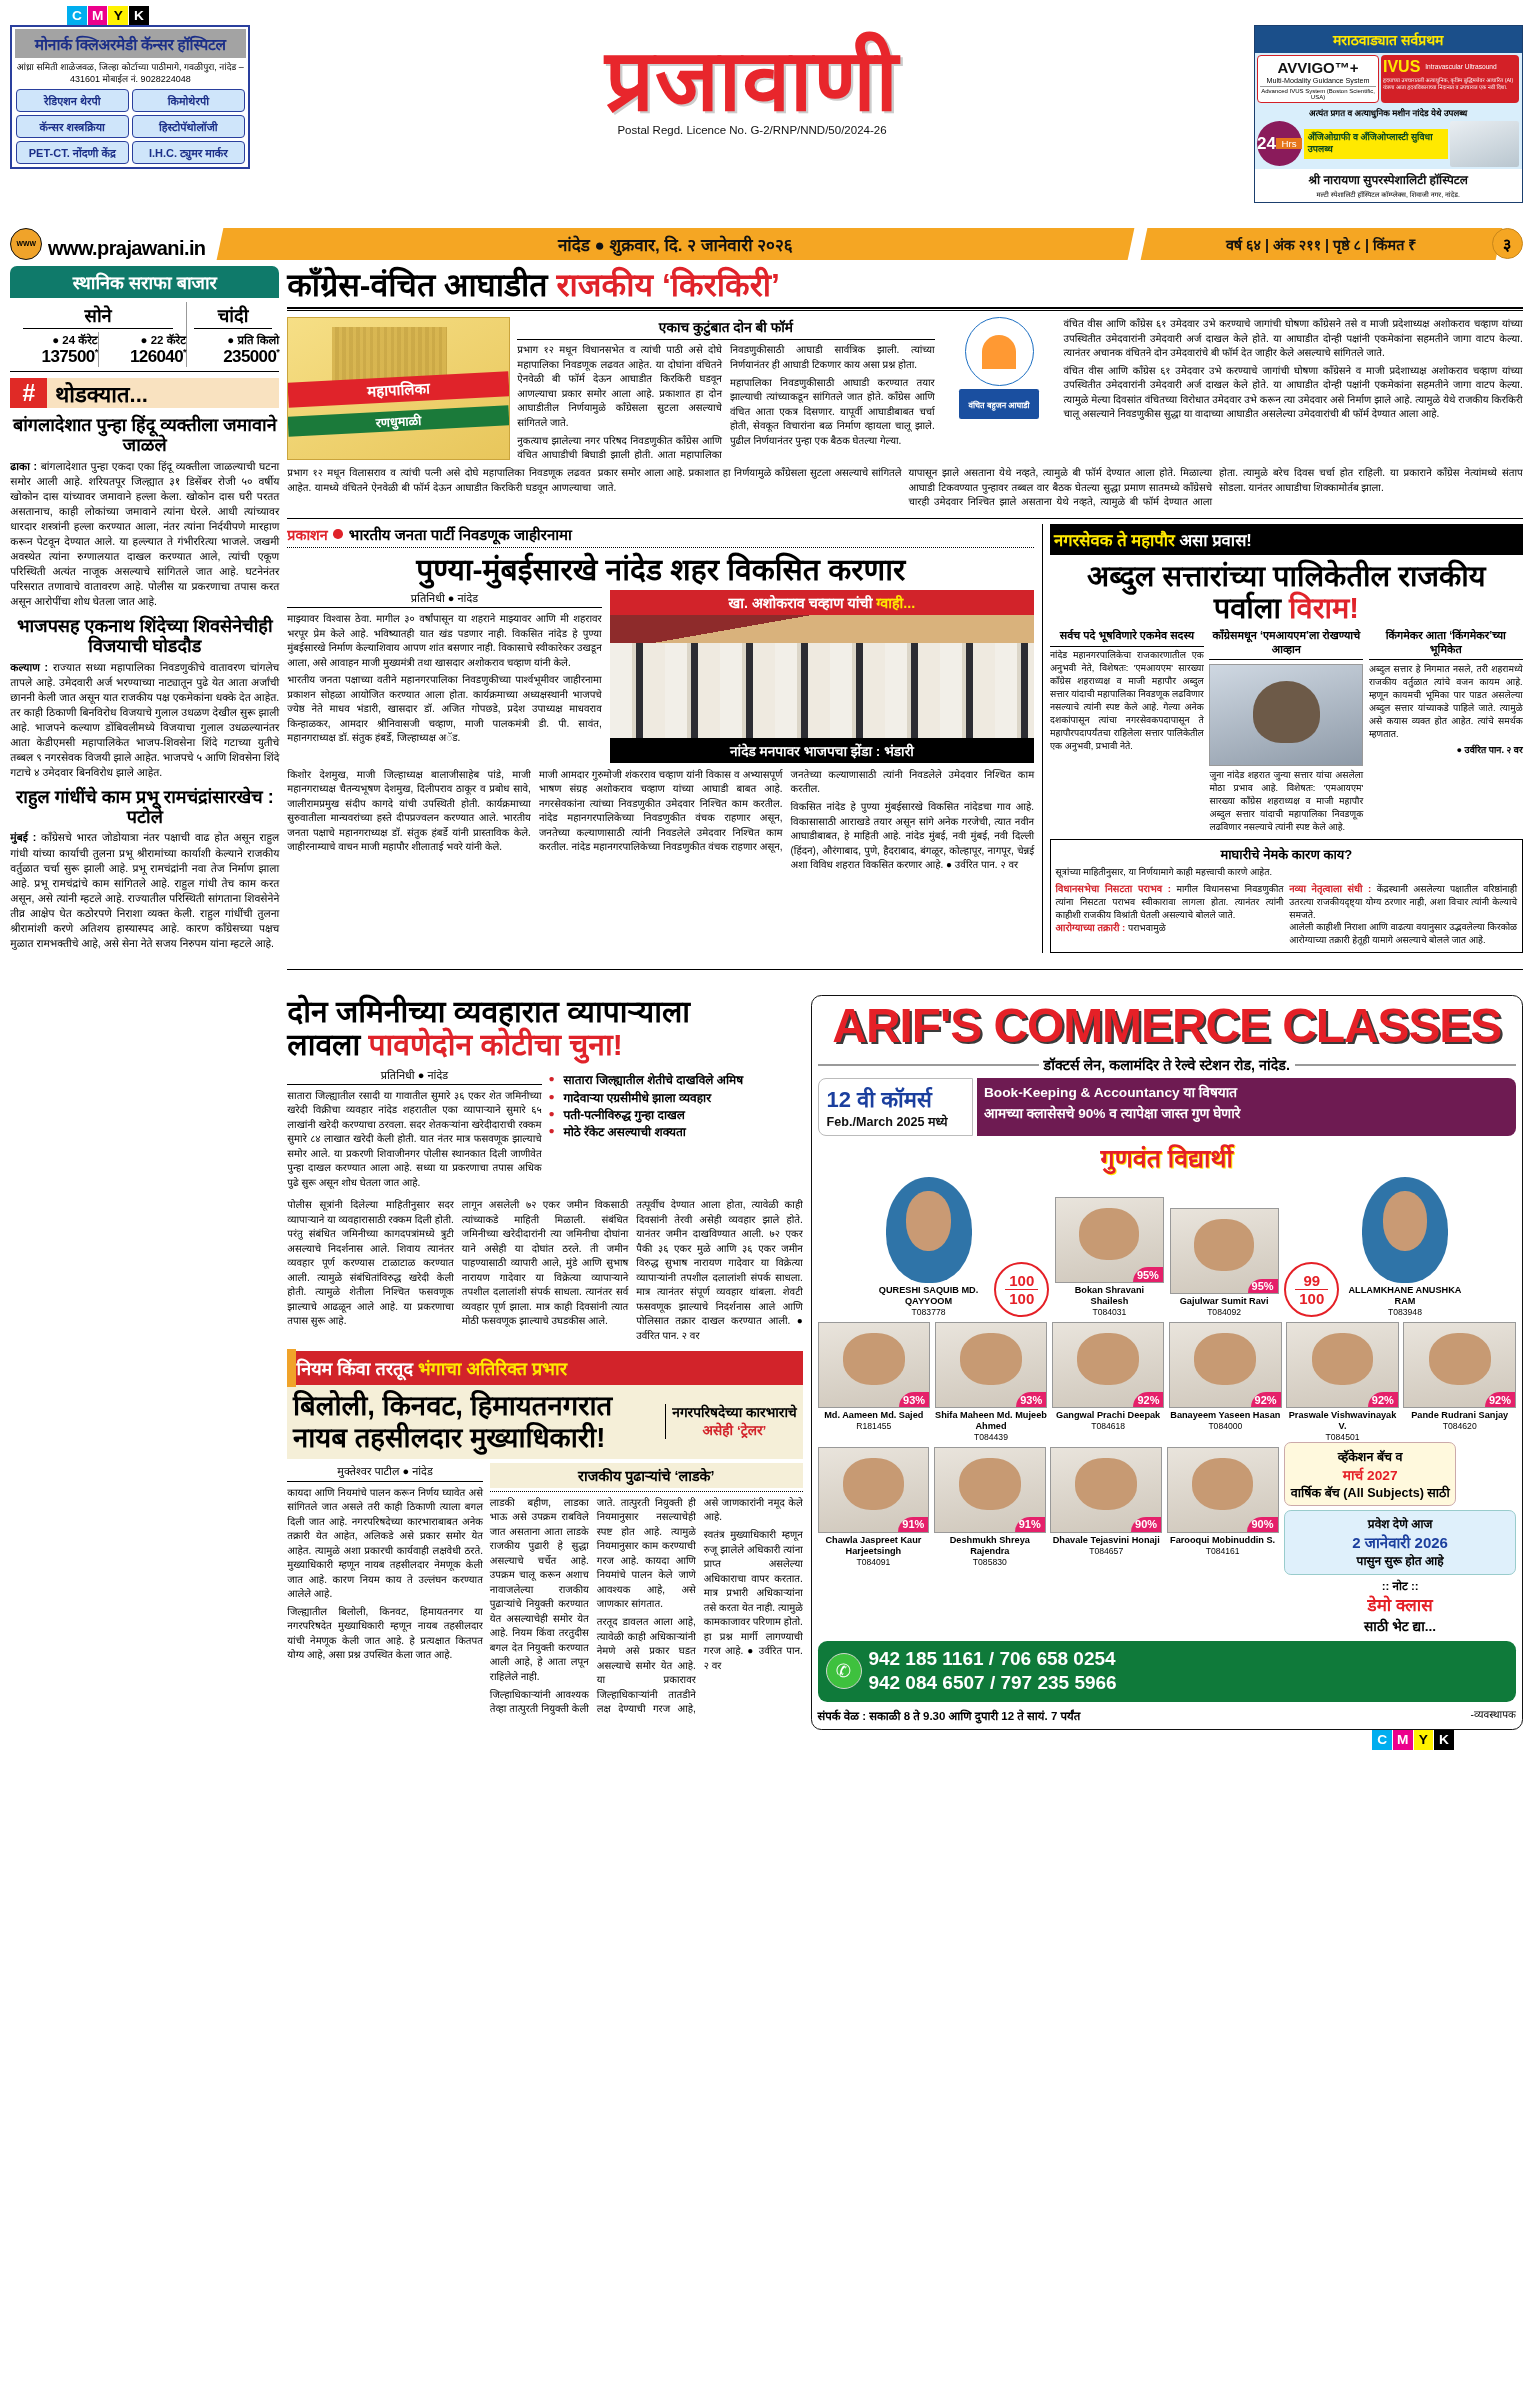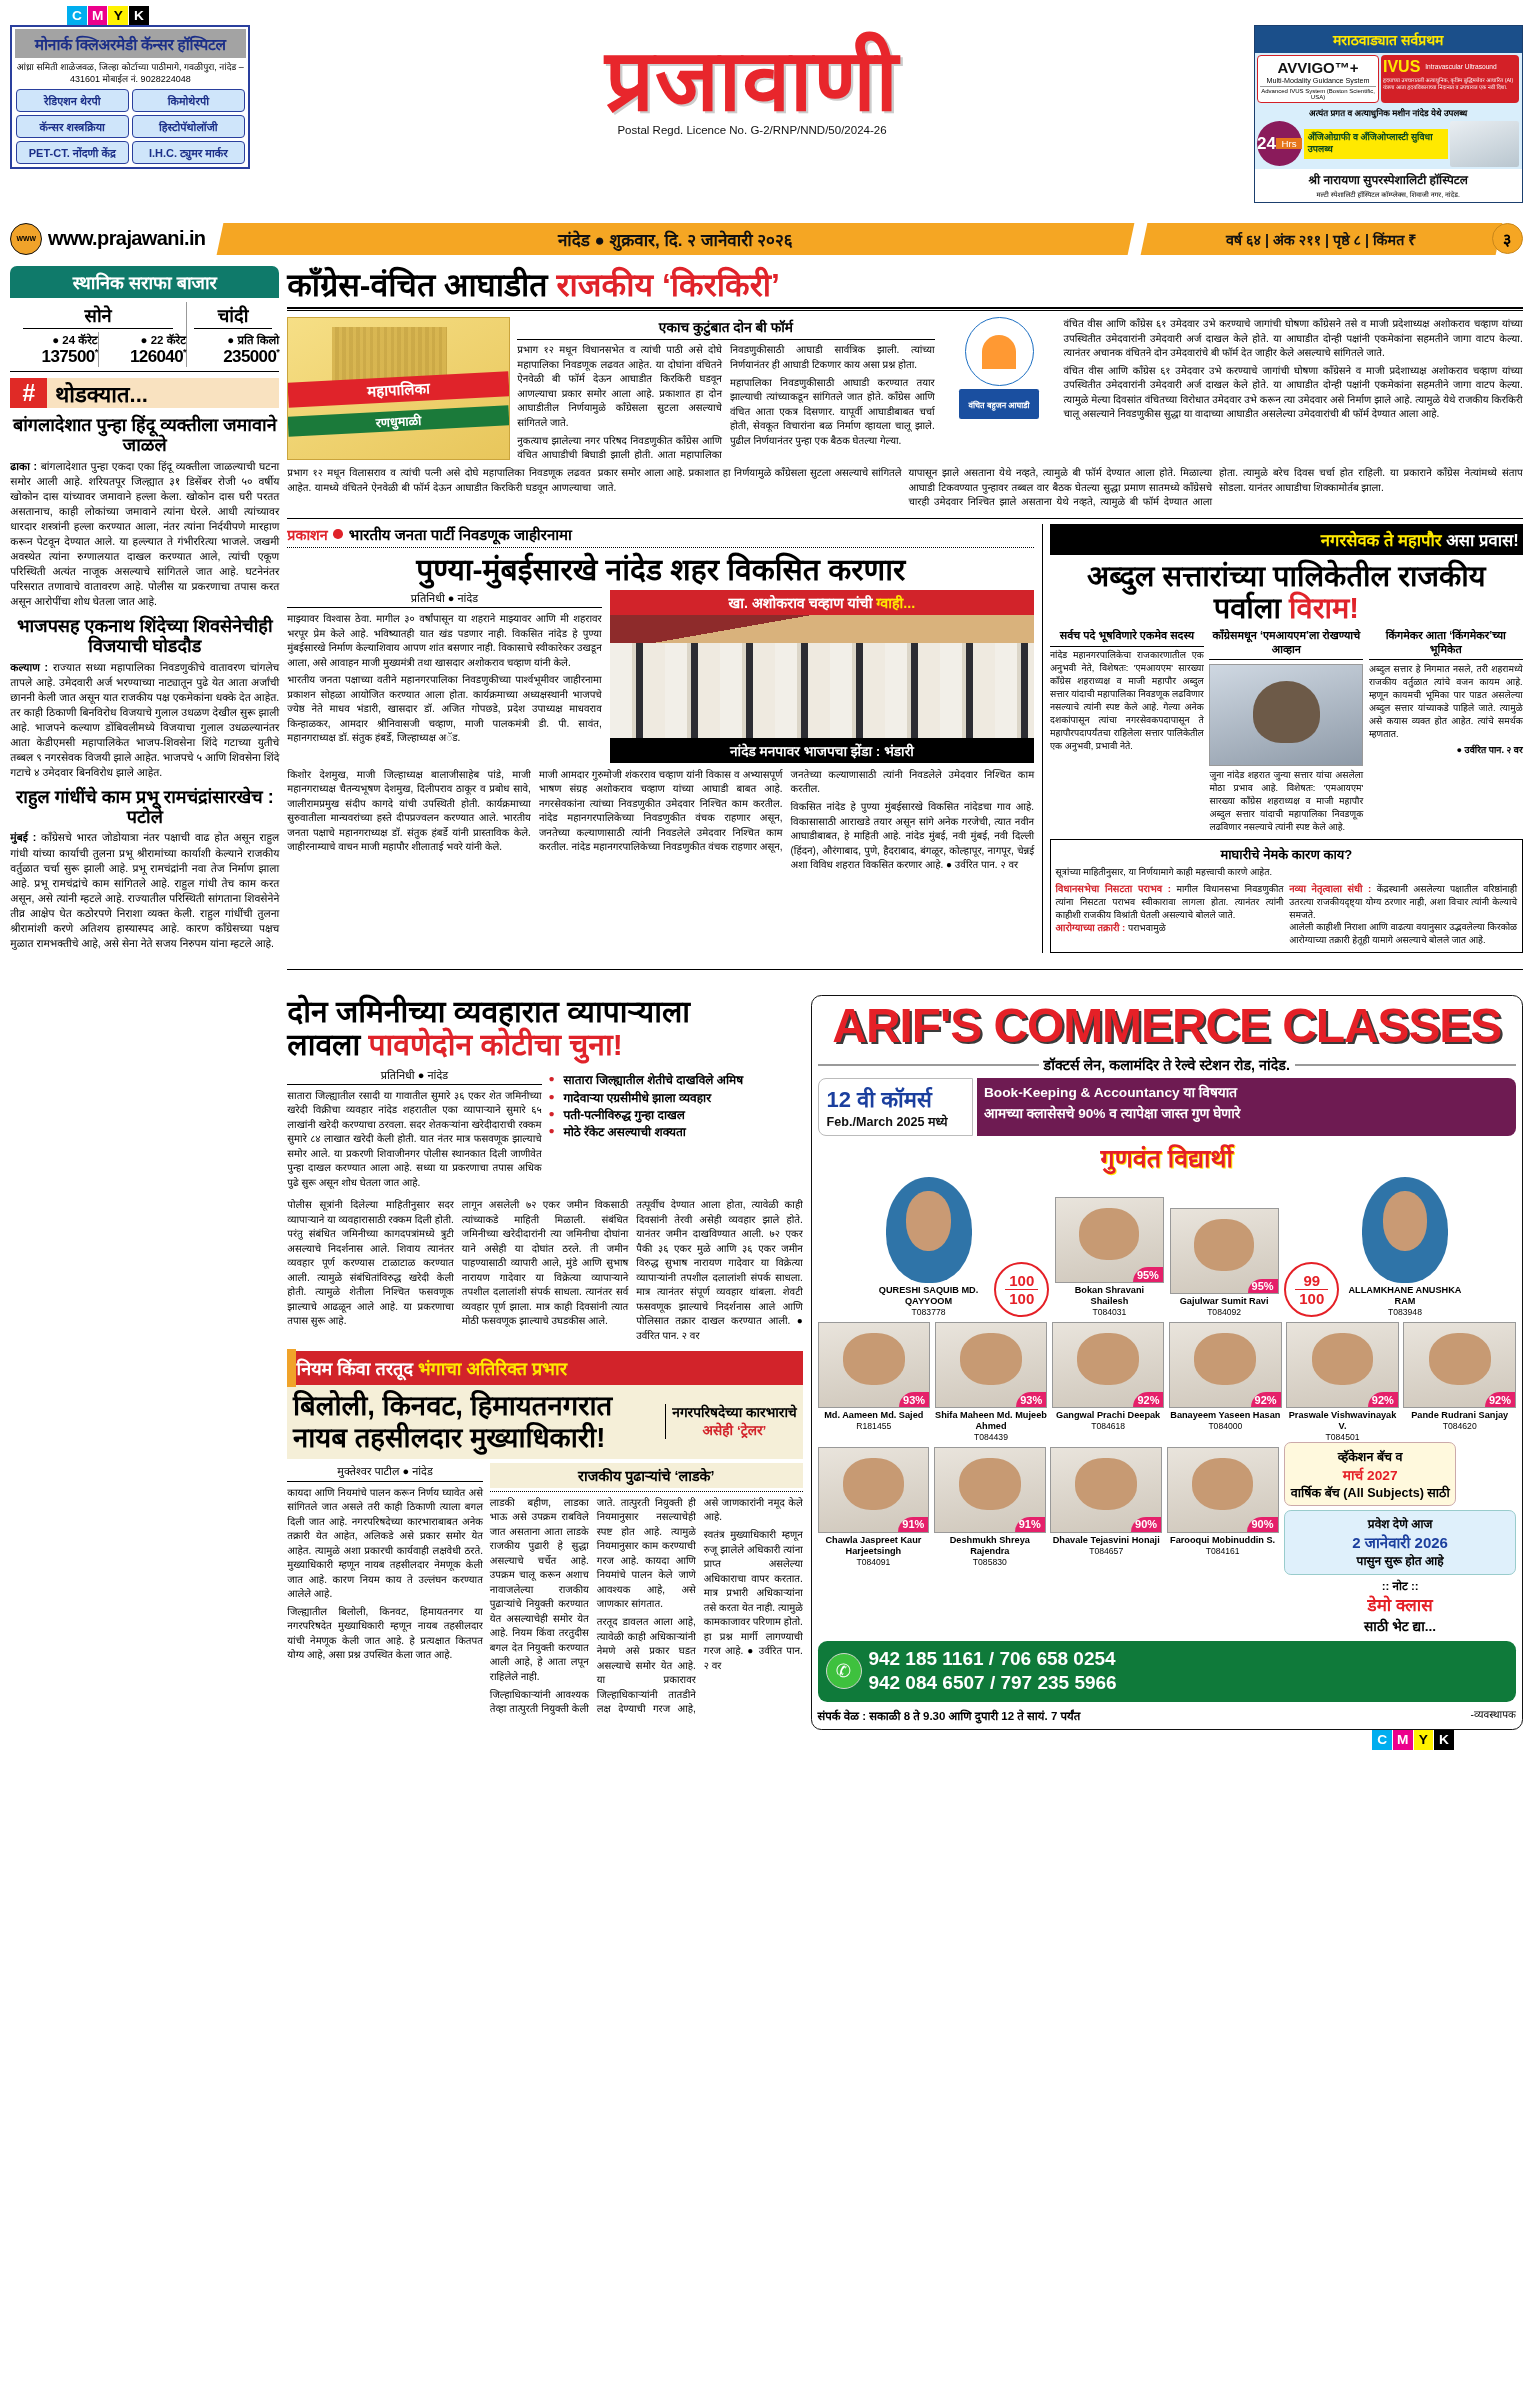--- a/index.html
+++ b/index.html
@@ -57,21 +57,21 @@
             display:flex; flex-direction:row; align-items:center; justify-content:center; flex:none;}
   .mar-24 b { font-size:17px; line-height:1;}
   .mar-24 i { font-style:normal; font-size:9.7px; background:#e7761b; width:100%; text-align:center;}
   .mar-yellow { background:#ffe900; flex:1; font-size:9.2px; font-weight:bold; color:#0b4a1e;
                 padding:2.9px 3.4px; line-height:1.3;}
   .mar-mach { width:69px; height:46px; background:linear-gradient(160deg,#e9eef2,#b9c6cf); border-radius:2.3px;}
   .mar-foot { background:#fff; text-align:center; font-size:12px; font-weight:bold; color:#111; padding:1.7px 1.1px;}
   .mar-foot2 { background:#fff; text-align:center; font-size:6.9px; padding:0.6px 1.1px 2.3px;}
 
   
-  .infobar { display:flex; align-items:center; height:42px; margin-top:3.4px; gap:0; }
+  .infobar { display:flex; align-items:flex-end; height:42px; margin-top:3.4px; gap:0; }
   .globe { width:32px; height:32px; border-radius:50%; background:#f0a32a; border:1.7px solid #111;
            display:flex; align-items:center; justify-content:center; font-size:6.9px; font-weight:bold;
            flex:none; margin-right:5.7px;}
   .site { font-size:20px; font-weight:bold; letter-spacing:-0.6px;}
   .gold-strip { flex:1; display:flex; align-items:center; margin-left:15px; position:relative; height:32px;}
   .gs-a { background:#f5a623; height:32px; flex:1; display:flex; align-items:center; justify-content:center;
           color:#111; font-weight:bold; font-size:17px; transform:skewX(-12deg); }
   .gs-a span { transform:skewX(12deg);}
   .gs-gap { width:12.6px; }
   .gs-b { background:#f5a623; height:32px; width:355px; display:flex; align-items:center;
@@ -158,21 +158,21 @@
   .byline { font-size:11px; text-align:center; border-bottom:0.9px solid #000; padding-bottom:2.3px; margin-bottom:4px;}
 
   .photo-red-cap { background:#d2232a; color:#fff; font-weight:bold; font-size:14.3px; padding:3.4px 4.6px; text-align:center;}
   .photo-red-cap .y { color:#ffe900; }
   .photo-block { width:100%; height:123px; background:linear-gradient(170deg,#8e2b2b 0 18%, #d9b27c 18% 100%);
                  position:relative; overflow:hidden;}
   .pb-people { position:absolute; bottom:0; left:0; right:0; height:78%;
                background:repeating-linear-gradient(90deg,#f2efe8 0 22px,#dcd6c8 22px 26px,#2d2d33 26px 33px,#efeae0 33px 55px);}
   .caption-bar { background:#000; color:#fff; font-weight:bold; font-size:13.7px; text-align:center; padding:2.9px;}
 
-  .black-band { background:#000; color:#fff; font-weight:bold; font-size:16.6px; text-align:right; padding:4px;}
+  .black-band { background:#000; color:#fff; font-weight:bold; font-size:16.6px; text-align:left; padding:4px;}
   .black-band .y { color:#ffe900;}
   .h3-head { font-size:29px; font-weight:bold; line-height:1.12; text-align:center; margin:4.6px 0;}
   .h3-head .red { color:#e0232a;}
 
   .mini-cols { display:flex; gap:5.7px; margin-top:3.4px;}
   .mini { flex:1; }
   .mini-h { font-size:11px; font-weight:bold; text-align:center; line-height:1.25; border-bottom:0.9px solid #000;
             padding-bottom:2.3px; margin-bottom:2.9px;}
   .mini p { font-size:9.2px; line-height:1.4; text-align:justify;}
   .portrait { width:100%; height:102px; background:linear-gradient(165deg,#cfd8e2,#8e9aa8); margin:3.4px 0;

